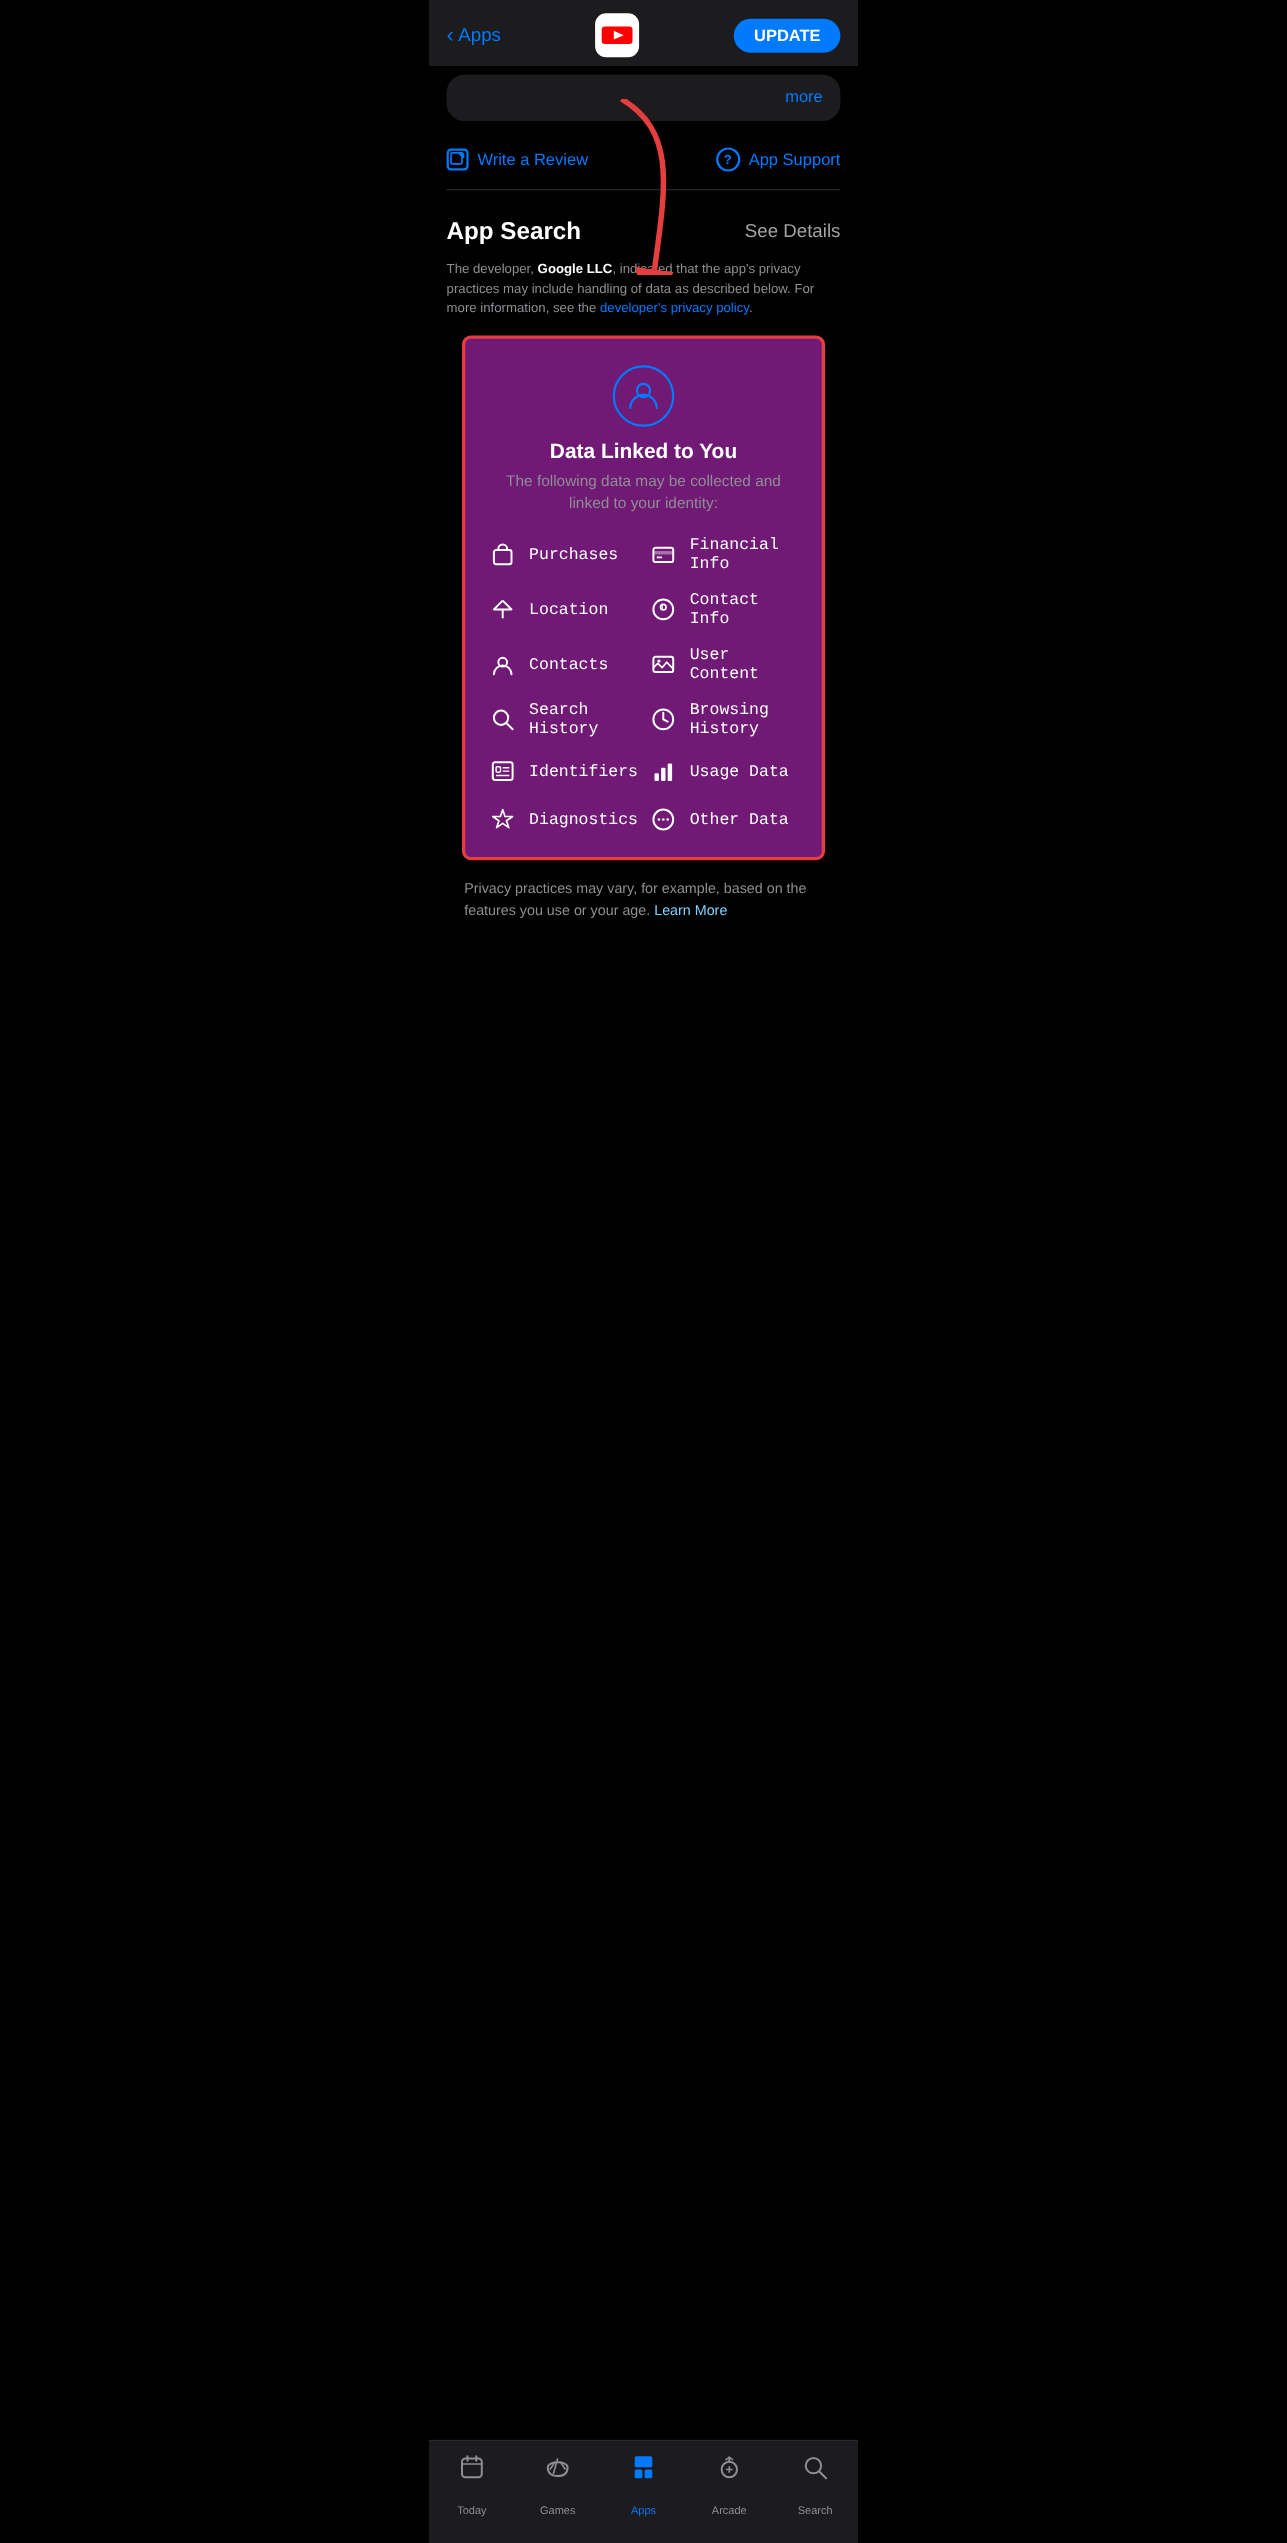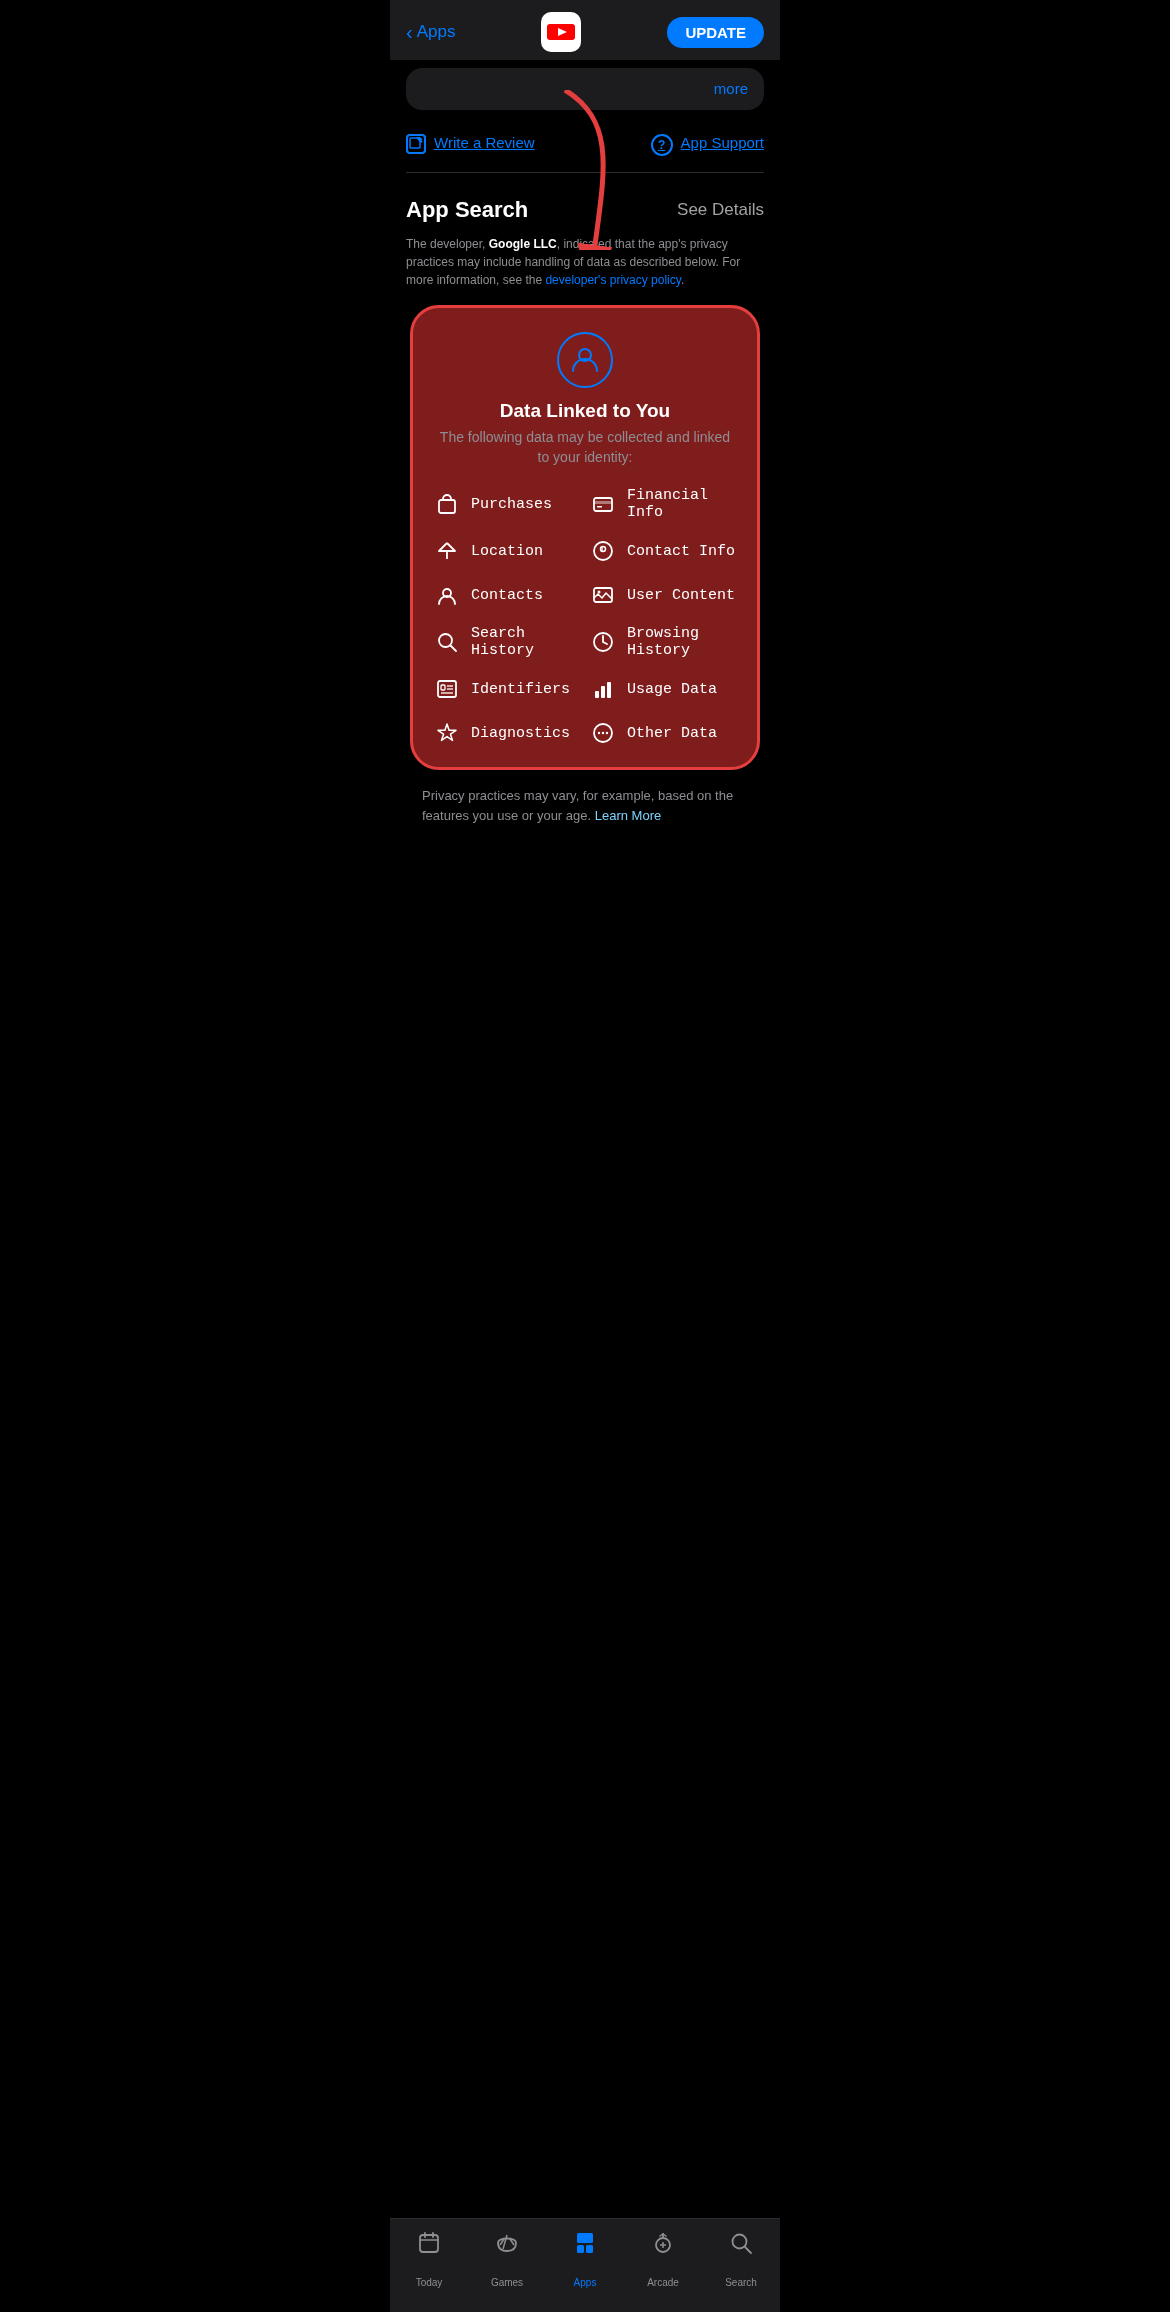--- a/index.html
+++ b/index.html
@@ -82,26 +82,25 @@
 
     
     .actions-row {
       display: flex;
       justify-content: space-between;
       padding: 16px 16px 8px;
     }
 
     .action-item {
       display: flex;
-      align-items: flex-start;
+      align-items: center;
       gap: 8px;
       color: #007AFF;
       font-size: 15px;
       cursor: pointer;
-      text-decoration: underline;
     }
 
     .action-icon {
       width: 20px;
       height: 20px;
       border: 2px solid #007AFF;
       border-radius: 4px;
       display: flex;
       align-items: center;
       justify-content: center;
@@ -165,24 +164,24 @@
       font-weight: 600;
     }
 
     .privacy-link {
       color: #007AFF;
       text-decoration: none;
     }
 
     
     .data-card {
-      background: #7f1d1d;
-      border-radius: 29px;
+      background: #701a75;
+      border-radius: 8px;
       padding: 24px 20px 20px;
-      margin: 0 4px 16px;
+      margin: 0 14px 16px;
       border: 3px solid #e53e3e;
       position: relative;
     }
 
     .data-card-icon {
       display: flex;
       justify-content: center;
       margin-bottom: 12px;
     }
 

